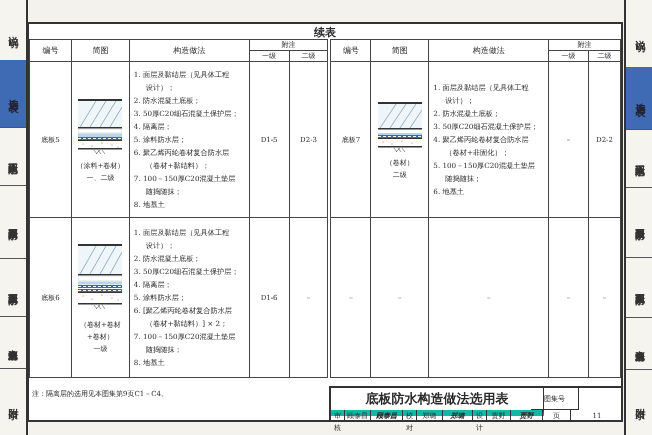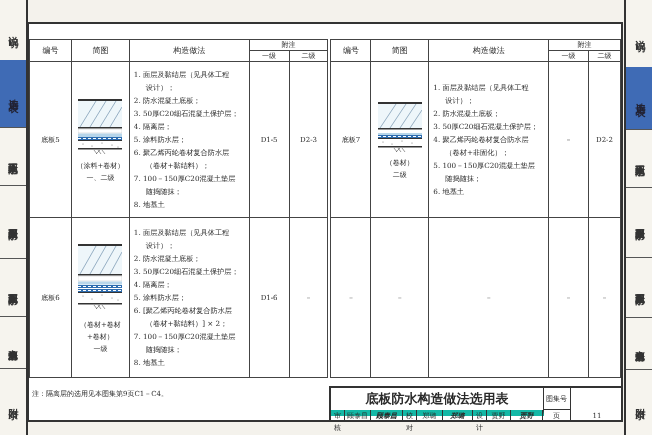--- a/index.html
+++ b/index.html
@@ -72,20 +72,21 @@
     </div>
   <div class="tab" style="top:317px;height:52px;">
       <span style="writing-mode:vertical-rl;height:48px;font-size:9.5px;">有水房间水池</span>
     </div>
   <div class="tab" style="top:369px;height:66px;border-bottom:none;">
       <span style="writing-mode:vertical-rl;letter-spacing:2px;">附录</span>
     </div>
 </div>
 
 <div class="sheet">
+  <div class="title-row">续表</div>
 
   <table class="grid" style="width:592px;">
     <colgroup>
       <col style="width:42px">
         <col style="width:58px">
         <col style="width:120px">
         <col style="width:40px">
         <col style="width:39px">
       <col style="width:3px">
       <col style="width:40px">
@@ -272,21 +273,21 @@
       <td class="dash">－</td>
       <td class="dash">－</td>
     </tr>
   </tbody>
     </table>
 
   <div class="note">注：隔离层的选用见本图集第9页C1－C4。</div>
 
   <div class="titleblock">
     <div class="tb-main">底板防水构造做法选用表</div>
-    <div class="tb-cell" style="left:212px;top:0;width:28px;height:22px;line-height:22px;text-align:center;">图集号</div>
+    <div class="tb-cell" style="left:200px;top:0;width:48px;height:22px;line-height:22px;text-align:center;">图集号</div>
 
     <div class="tb-cell" style="left:0;top:22px;width:14px;height:12px;line-height:12px;">审核</div>
     <div class="tb-cell" style="left:14px;top:22px;width:26px;height:12px;line-height:12px;">顾泰昌</div>
     <div class="tb-cell sig" style="left:40px;top:22px;width:32px;height:12px;line-height:12px;">顾泰昌</div>
     <div class="tb-cell" style="left:72px;top:22px;width:14px;height:12px;line-height:12px;">校对</div>
     <div class="tb-cell" style="left:86px;top:22px;width:26px;height:12px;line-height:12px;">郑璐</div>
     <div class="tb-cell sig" style="left:112px;top:22px;width:30px;height:12px;line-height:12px;">郑璐</div>
     <div class="tb-cell" style="left:142px;top:22px;width:14px;height:12px;line-height:12px;">设计</div>
     <div class="tb-cell" style="left:156px;top:22px;width:24px;height:12px;line-height:12px;">贾野</div>
     <div class="tb-cell sig" style="left:180px;top:22px;width:32px;height:12px;line-height:12px;">贾野</div>

